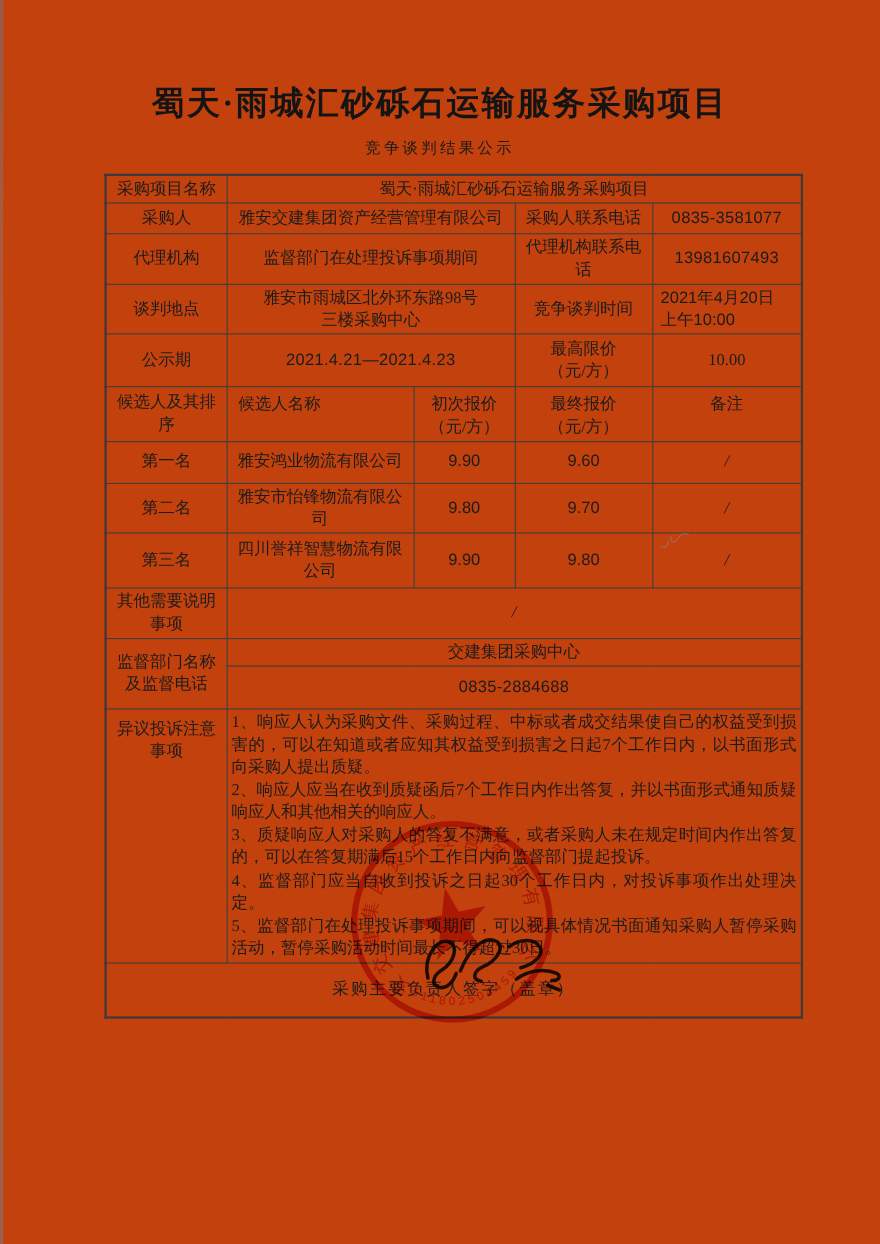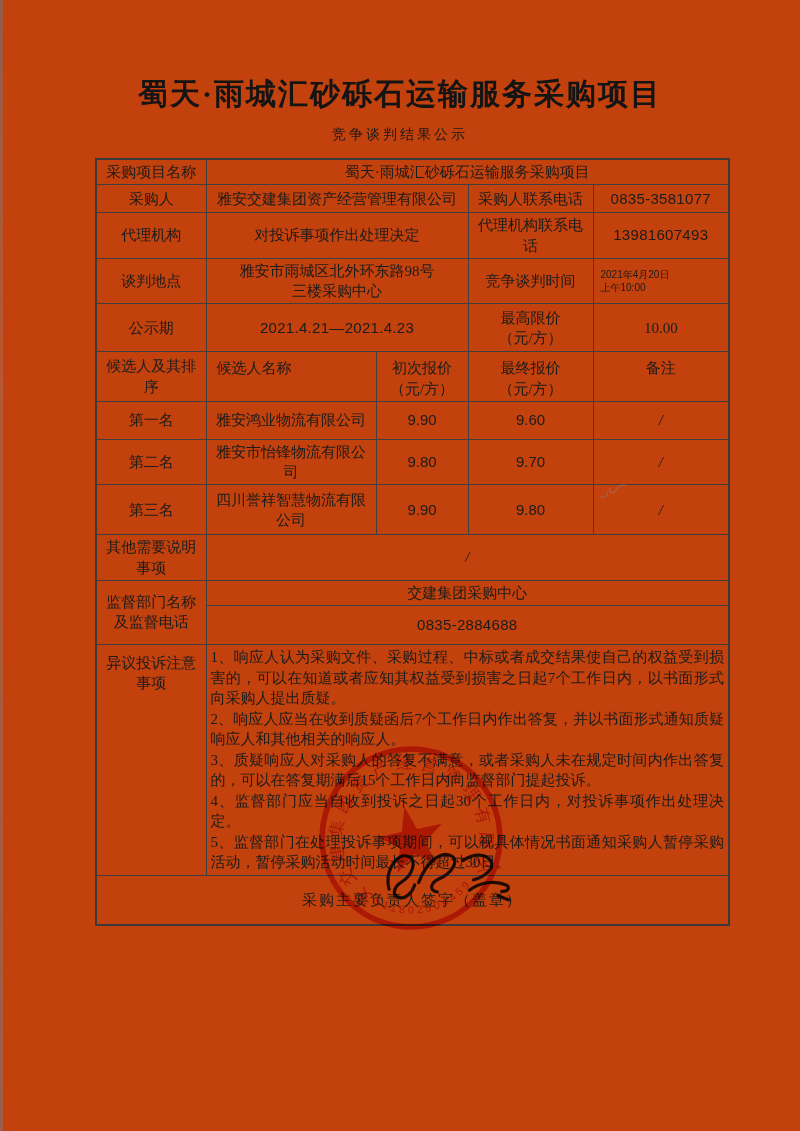--- a/index.html
+++ b/index.html
@@ -25,21 +25,21 @@
   table.doc td{
     border:1.5px solid #3f3f3f;
     text-align:center;vertical-align:middle;
     font-size:15px;line-height:1.35;
     padding:2px 4px;
     overflow:hidden;
   }
   td.lbl{padding:2px 1px;}
   td.wrapname{padding:2px 14px;}
   .num{font-family:"Liberation Sans","DejaVu Sans",sans-serif;font-size:16px;letter-spacing:.3px;}
-  .numsm{font-family:"Liberation Sans","DejaVu Sans",sans-serif;font-size:10px;}
+  .numsm{font-family:"Liberation Sans","DejaVu Sans",sans-serif;font-size:15px;}
   .two-line span{display:block;}
   td.notes-cell{text-align:justify;vertical-align:top;padding:5px 9px 4px 9px;}
   td.notes-cell p{margin:0;font-size:15px;line-height:20.5px;text-align:justify;}
   td.sign-cell{text-align:left;padding-left:46px;font-size:21px;letter-spacing:2px;}
   .slash{font-style:italic;font-size:18px;font-weight:500;}
   .seal{position:absolute;left:316px;top:742px;width:190px;height:192px;
     transform:rotate(-12deg);mix-blend-mode:multiply;opacity:.88;pointer-events:none;}
   .signature{position:absolute;left:378px;top:840px;width:140px;height:70px;
     transform:rotate(-5deg);mix-blend-mode:multiply;pointer-events:none;}
   .pencil-mark{position:absolute;left:596px;top:478px;width:36px;height:22px;
@@ -68,21 +68,21 @@
         <td colspan="4">蜀天·雨城汇砂砾石运输服务采购项目</td>
       </tr>
       <tr style="height:28px;">
         <td class="lbl">采购人</td>
         <td colspan="2">雅安交建集团资产经营管理有限公司</td>
         <td class="lbl">采购人联系电话</td>
         <td class="num">0835-3581077</td>
       </tr>
       <tr style="height:41px;">
         <td class="lbl">代理机构</td>
-        <td colspan="2">对投诉事项作出处理决定</td>
+        <td colspan="2">监督部门在处理投诉事项期间</td>
         <td class="lbl">代理机构联系电话</td>
         <td class="num">13981607493</td>
       </tr>
       <tr style="height:42px;">
         <td class="lbl">谈判地点</td>
         <td colspan="2" class="two-line">
           <span>雅安市雨城区北外环东路98号</span>
           <span>三楼采购中心</span>
         </td>
         <td class="lbl">竞争谈判时间</td>

